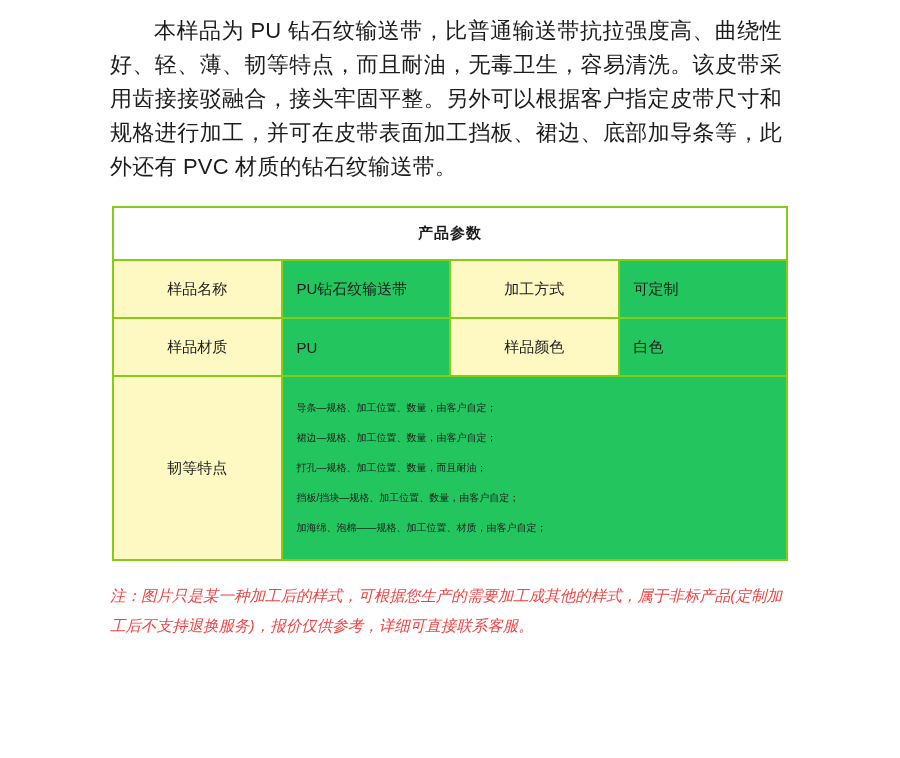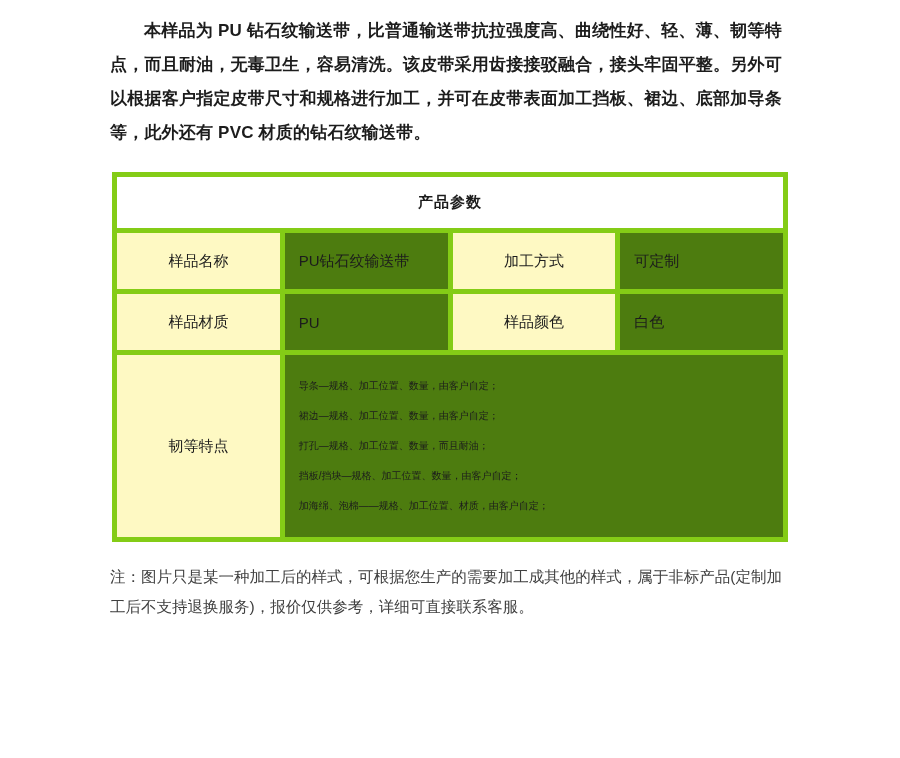--- a/index.html
+++ b/index.html
@@ -16,39 +16,38 @@
   .page {
     width: 900px;
     height: 758px;
     box-sizing: border-box;
     padding: 0;
     position: relative;
   }
   .intro {
     margin: 0;
     padding: 14px 118px 0 110px;
-    font-size: 17px;
+    font-size: 22px;
     line-height: 34px;
     text-align: justify;
     text-justify: inter-ideograph;
     text-indent: 2em;
     color: #1c1c1c;
     letter-spacing: 0.2px;
-    font-weight: bold;
   }
   .table-wrap {
     margin: 22px 110px 0 112px;
   }
   table.params {
     width: 676px;
     border-collapse: collapse;
     table-layout: fixed;
   }
   table.params td {
-    border: 5px solid #84cc16;
+    border: 2px solid #84cc16;
     font-size: 15px;
     color: #1c1c1c;
     vertical-align: middle;
   }
   td.title-cell {
     text-align: center;
     font-size: 21px;
     font-weight: bold;
     padding: 16px 0 16px 0;
     letter-spacing: 1px;
@@ -56,21 +55,21 @@
   }
   td.label {
     background: #fef9c3;
     text-align: center;
     padding: 12px 6px;
     width: 120px;
     font-size: 15.5px;
     color: #1b1b1b;
   }
   td.value {
-    background: #4d7c0f;
+    background: #22c55e;
     padding: 12px 14px;
     font-size: 15px;
     color: #1c1c1c;
   }
   tr.row-name td.label,
   tr.row-material td.label {
     height: 32px;
   }
   tr.row-scope td.label,
   tr.row-scope td.value {
@@ -89,23 +88,24 @@
     color: #1c1c1c;
   }
   tr.row-joint td.value {
     padding-top: 16px;
     padding-bottom: 16px;
   }
   .note {
     margin: 20px 118px 18px 110px;
     font-size: 15.5px;
     line-height: 30px;
-    color: #404040;
+    color: #ef4444;
     text-align: justify;
     text-justify: inter-ideograph;
+    font-style: italic;
   }
 </style>
 </head>
 <body>
 
 <div class="page">
 
   <p class="intro">本样品为 PU 钻石纹输送带，比普通输送带抗拉强度高、曲绕性好、轻、薄、韧等特点，而且耐油，无毒卫生，容易清洗。该皮带采用齿接接驳融合，接头牢固平整。另外可以根据客户指定皮带尺寸和规格进行加工，并可在皮带表面加工挡板、裙边、底部加导条等，此外还有 PVC 材质的钻石纹输送带。</p>
 
   <div class="table-wrap">

